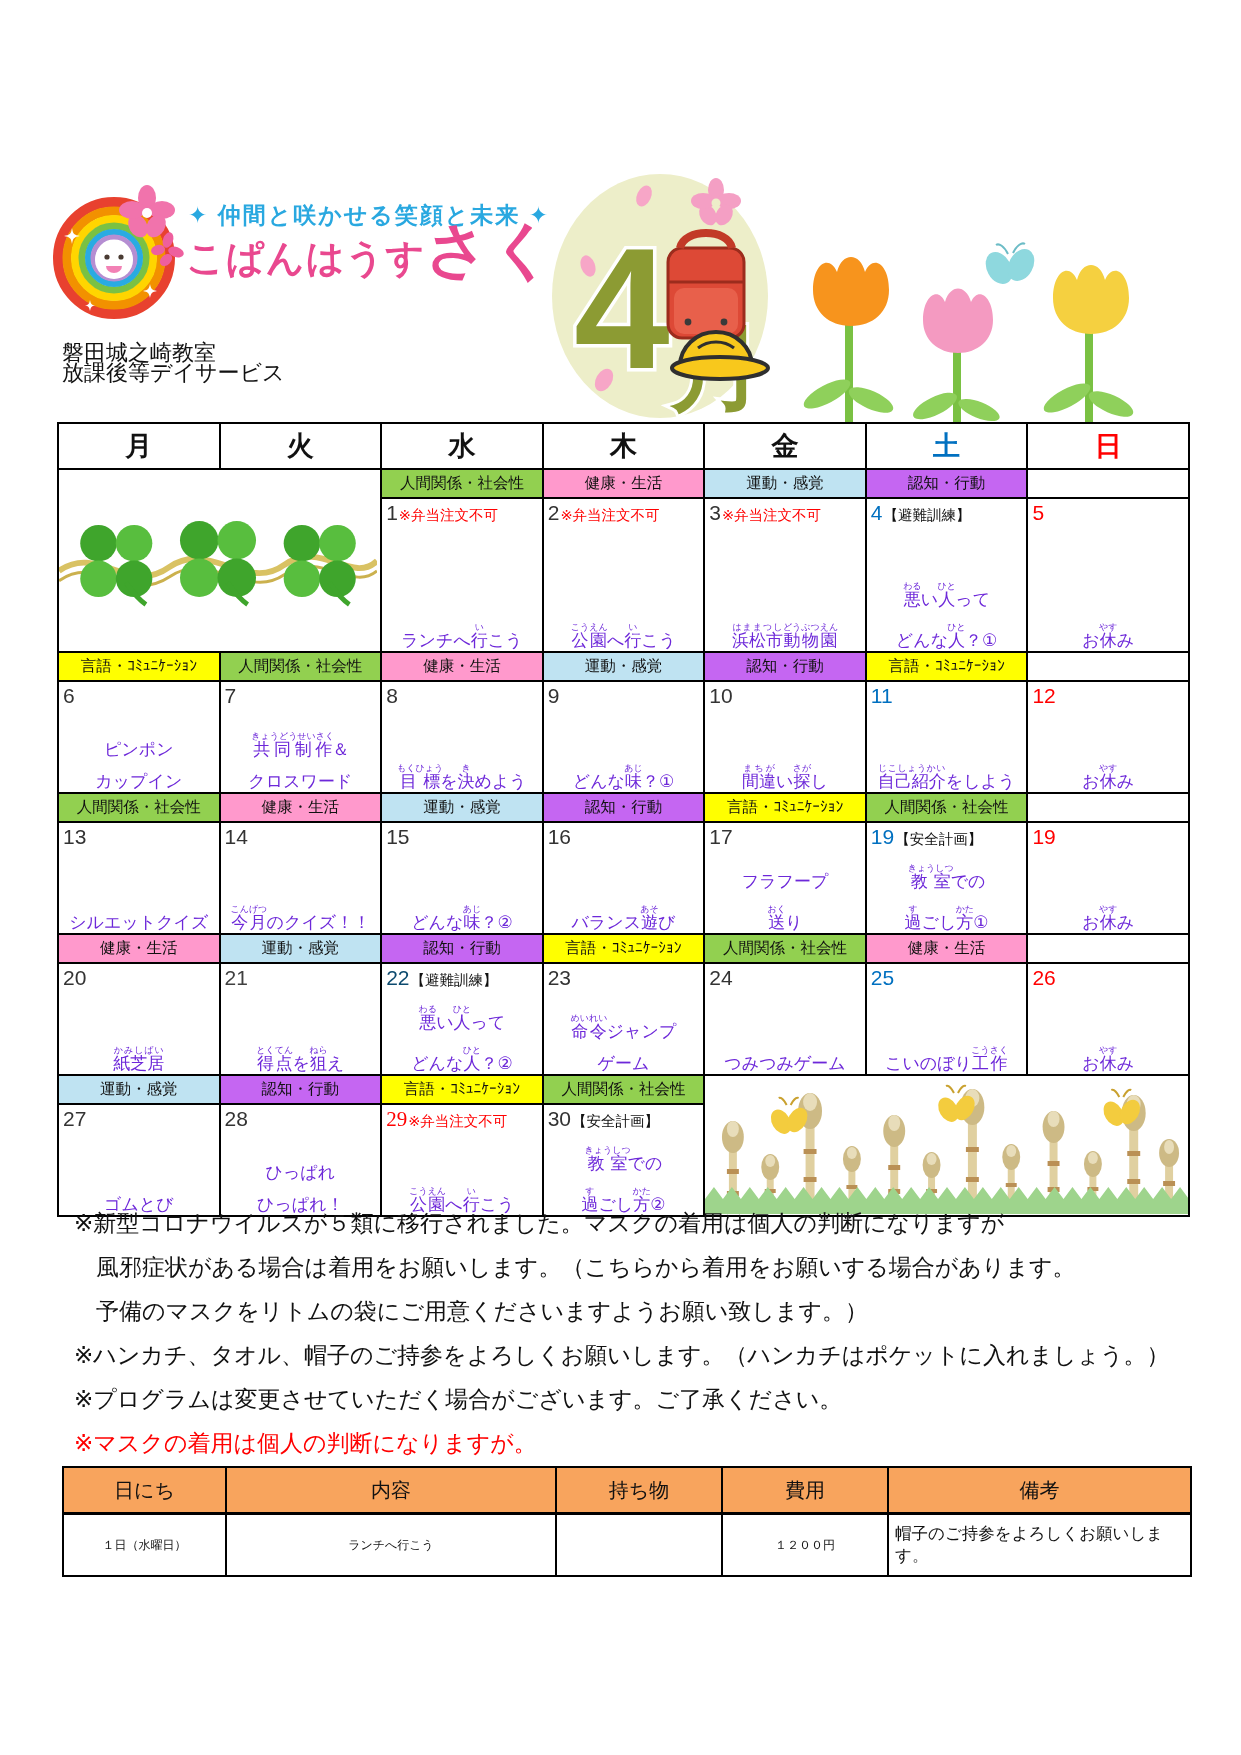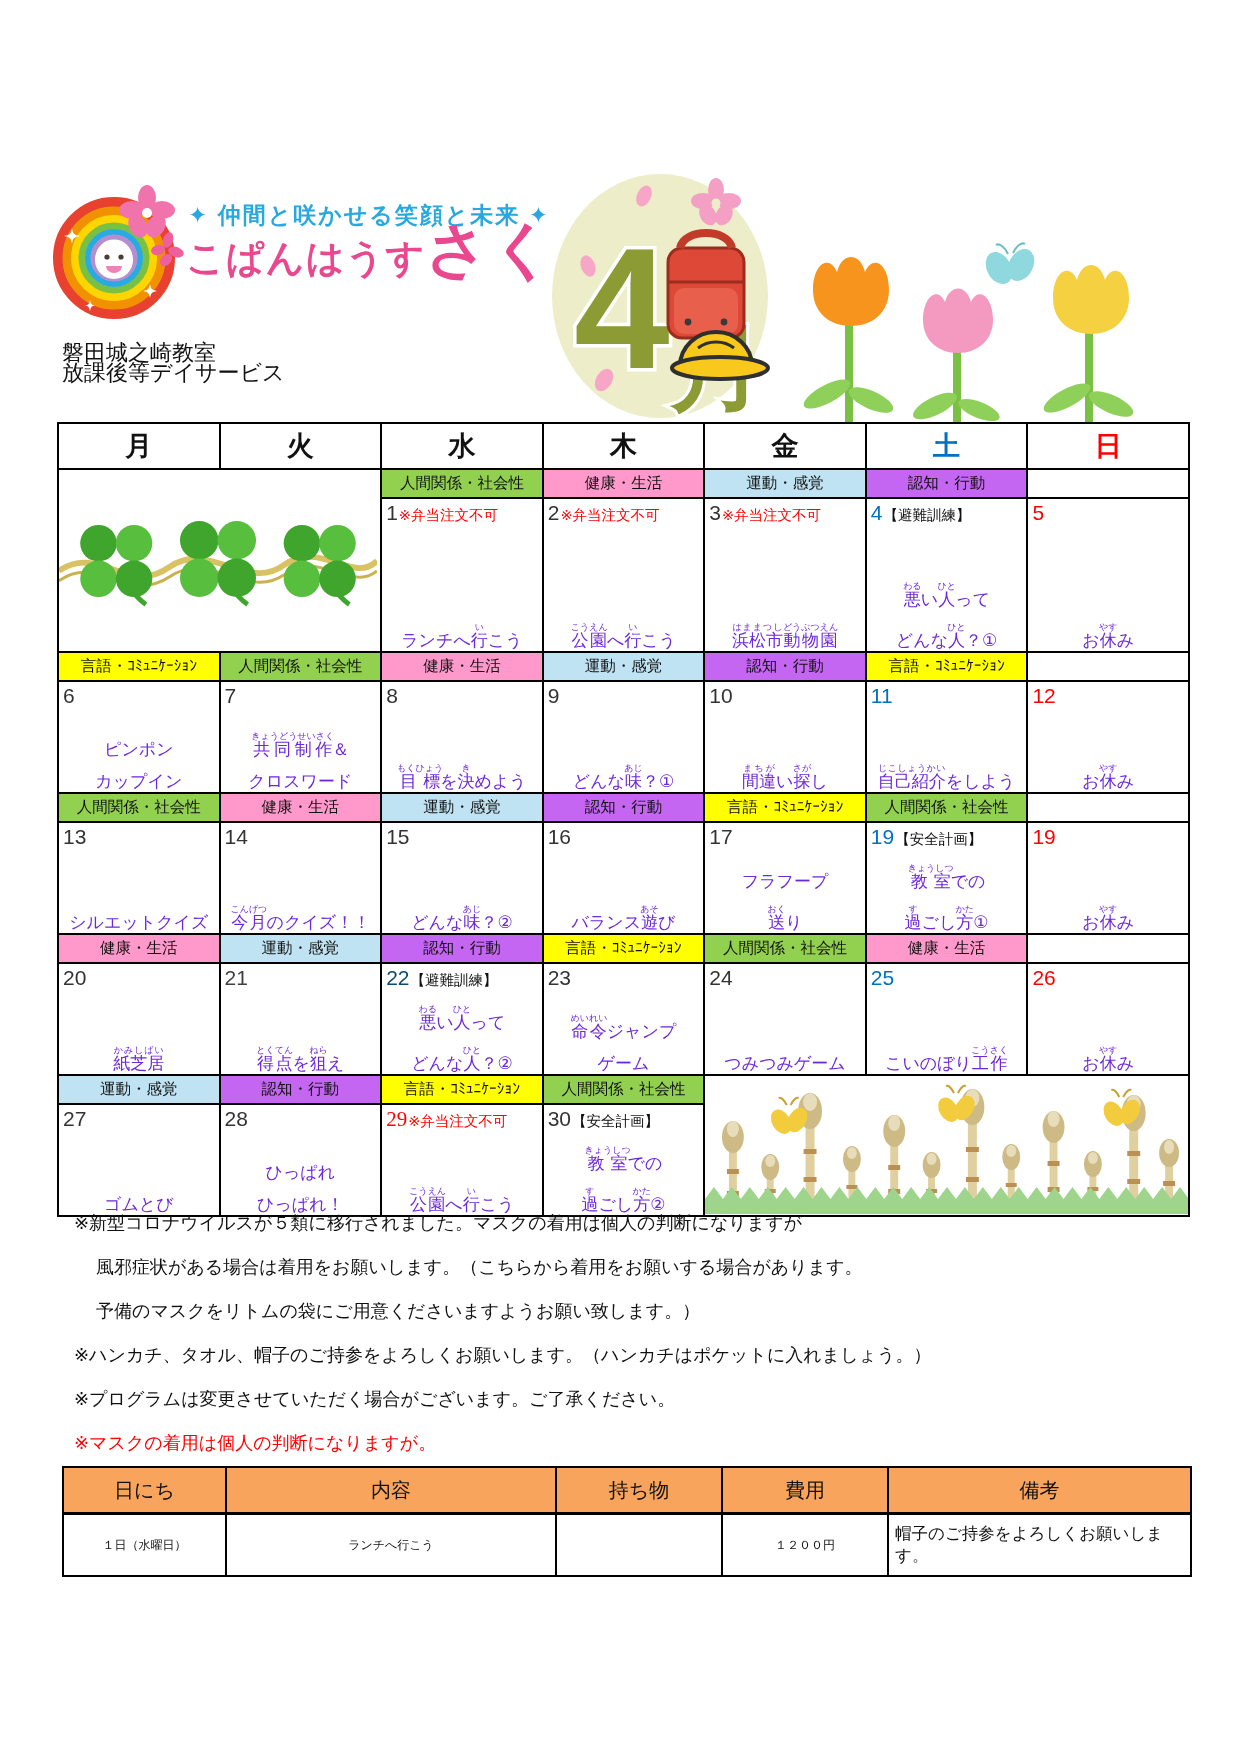--- a/index.html
+++ b/index.html
@@ -37,21 +37,21 @@
   .datenote{font-size:14.5px;color:#111;padding-left:1px;}
   .red{color:var(--note-red);}
   .activity{position:absolute;inset:0;display:flex;flex-direction:column;align-items:center;
             justify-content:flex-end;gap:13px;padding-top:22px;font-size:17px;color:#6d28d9;
             text-align:center;line-height:1.15;}
   .act-line ruby rt{font-size:9px;letter-spacing:0;}
   td.illus-cell{vertical-align:bottom;background:#fff;}
 
   
   .notes{position:absolute;left:74px;top:1208px;width:1110px;}
-  .notes p{margin:0 0 14px;font-size:18px;line-height:30px;color:#111;white-space:nowrap;}
+  .notes p{margin:0 0 14px;font-size:23px;line-height:30px;color:#111;white-space:nowrap;}
   .notes p.indent{margin-left:22px;}
   .notes p.rednote{color:var(--note-red);}
 
   
   .btwrap{position:absolute;left:62px;top:1466px;}
   table.bottom{border-collapse:collapse;table-layout:fixed;width:1128px;}
   .bottom th,.bottom td{border:2px solid #000;padding:0 6px;}
   .bottom th{height:44px;background:var(--th-orange);font-size:20px;font-weight:normal;
              text-align:center;color:#111;border-bottom-width:3px;}
   .bottom td{height:60px;font-size:12px;text-align:center;color:#111;}

